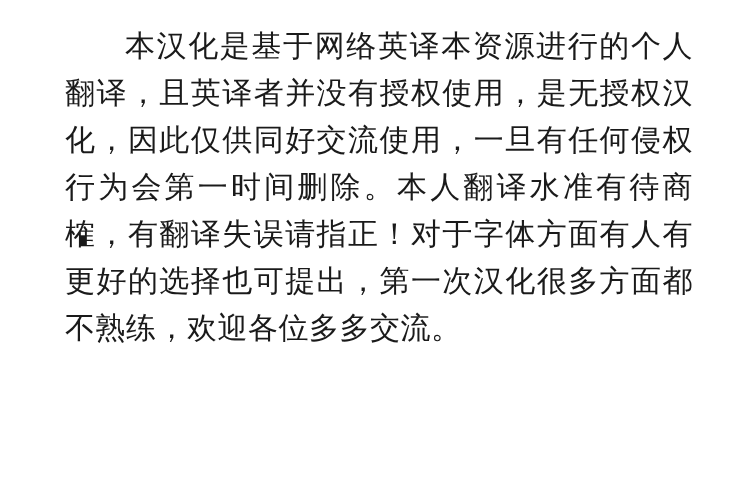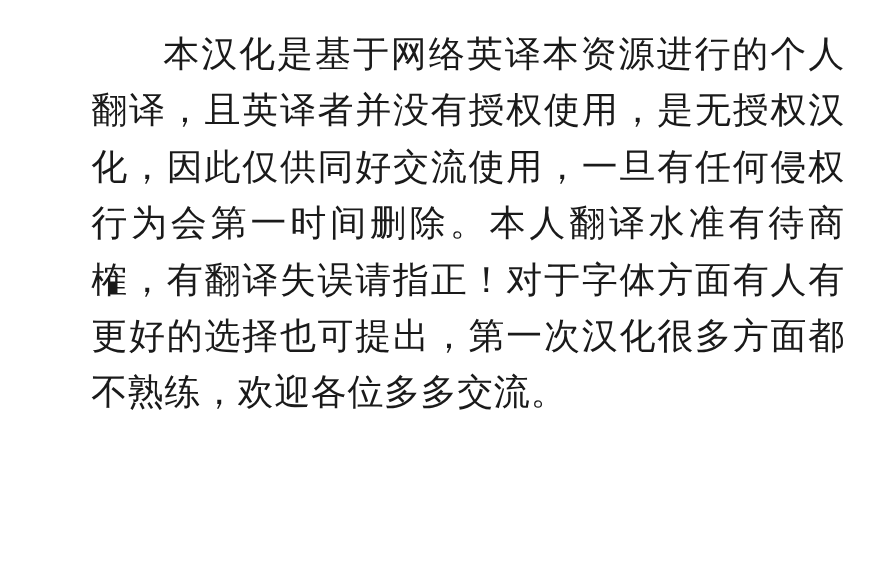--- a/index.html
+++ b/index.html
@@ -15,21 +15,21 @@
   }
   .page {
     position: relative;
     width: 745px;
     height: 479px;
     background: #ffffff;
     box-sizing: border-box;
   }
   .notice-block {
     position: absolute;
-    left: 76px;
+    left: 65px;
     top: 22px;
     width: 628px;
   }
   .notice-paragraph {
     margin: 0;
     color: #1a1a1a;
     font-family: "Liberation Sans", sans-serif;
     font-size: 30px;
     line-height: 47px;
     letter-spacing: 0.5px;

